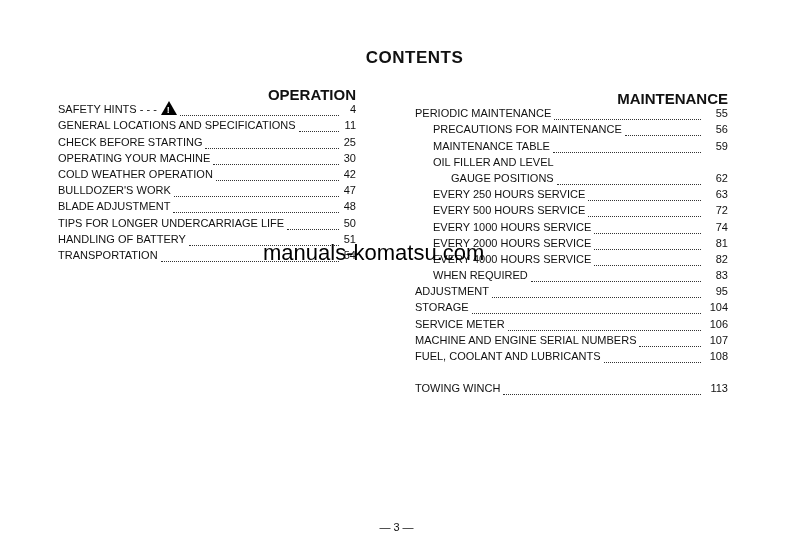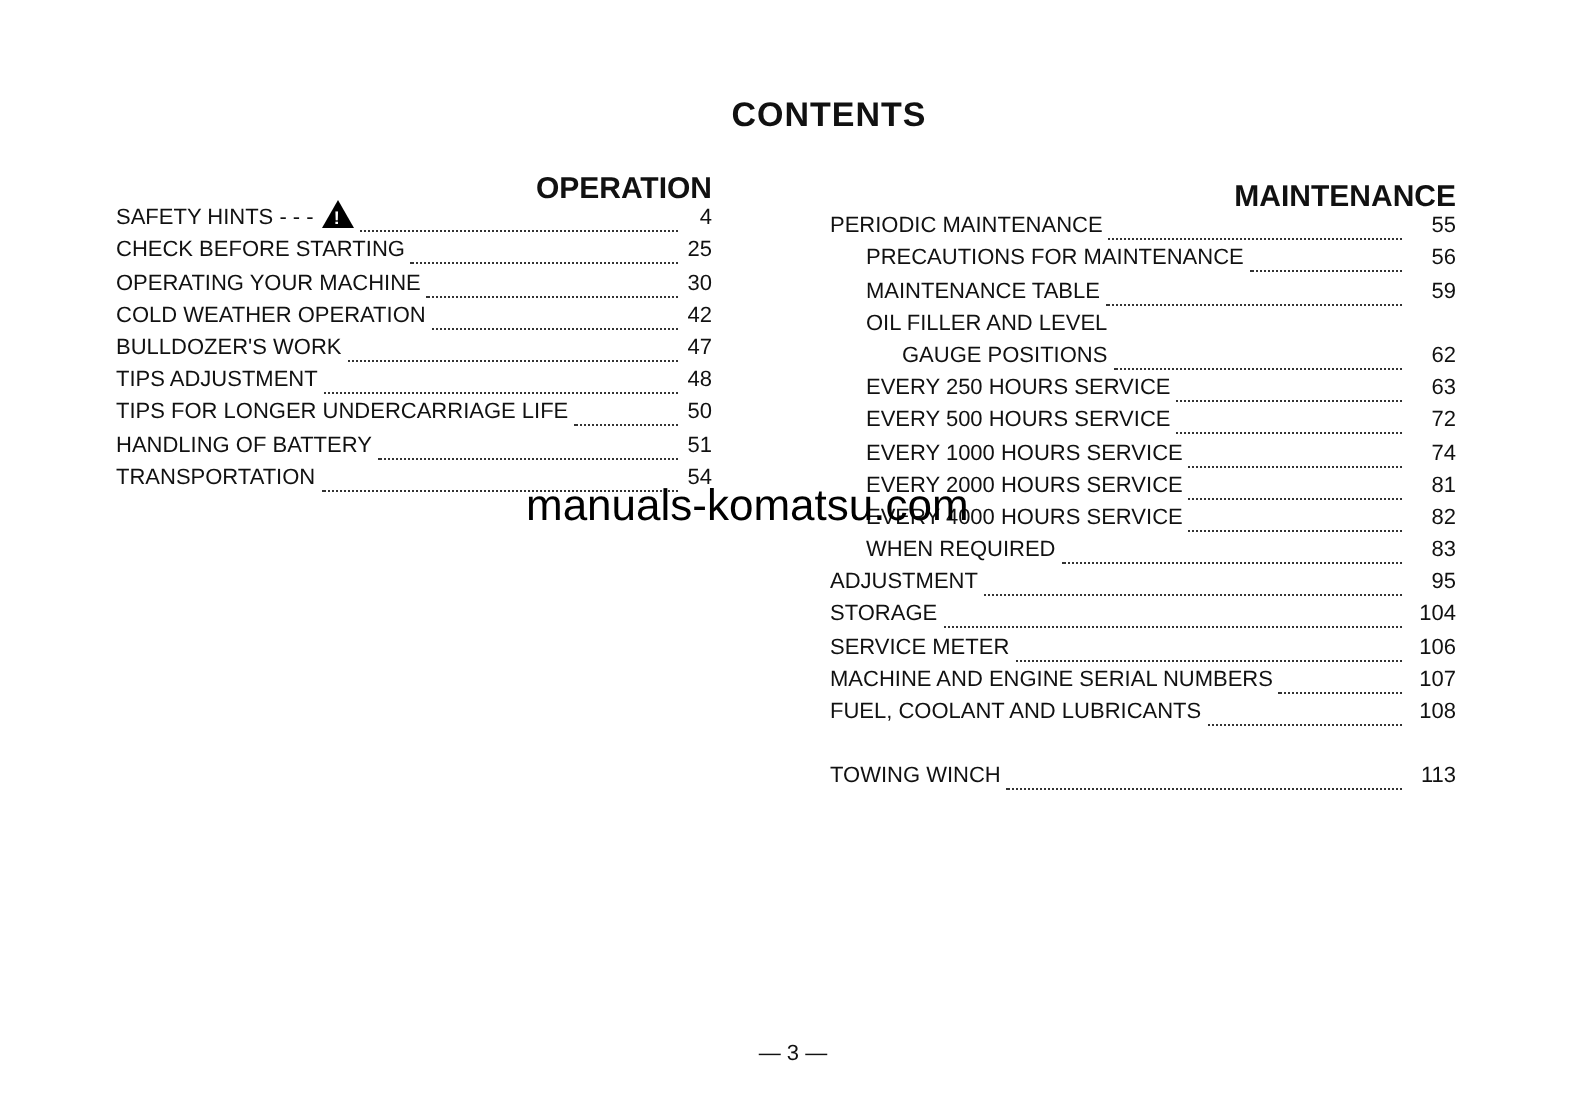--- a/index.html
+++ b/index.html
@@ -35,41 +35,46 @@
 <div class="title">CONTENTS</div>
 
 <div class="col col-left">
   <div class="sec-head">OPERATION</div>
   <div class="row">
     <span class="lbl"><span>SAFETY HINTS - - -</span><span class="warn"></span></span>
     <span class="dots"></span>
     <span class="pg">4</span>
   </div>
   <div class="row">
+      <span class="lbl">GENERAL LOCATIONS AND SPECIFICATIONS</span>
+      <span class="dots"></span>
+      <span class="pg">11</span>
+    </div>
+  <div class="row">
       <span class="lbl">CHECK BEFORE STARTING</span>
       <span class="dots"></span>
       <span class="pg">25</span>
     </div>
   <div class="row">
       <span class="lbl">OPERATING YOUR MACHINE</span>
       <span class="dots"></span>
       <span class="pg">30</span>
     </div>
   <div class="row">
       <span class="lbl">COLD WEATHER OPERATION</span>
       <span class="dots"></span>
       <span class="pg">42</span>
     </div>
   <div class="row">
       <span class="lbl">BULLDOZER'S WORK</span>
       <span class="dots"></span>
       <span class="pg">47</span>
     </div>
   <div class="row">
-      <span class="lbl">TIPS ADJUSTMENT</span>
+      <span class="lbl">BLADE ADJUSTMENT</span>
       <span class="dots"></span>
       <span class="pg">48</span>
     </div>
   <div class="row">
       <span class="lbl">TIPS FOR LONGER UNDERCARRIAGE LIFE</span>
       <span class="dots"></span>
       <span class="pg">50</span>
     </div>
   <div class="row">
       <span class="lbl">HANDLING OF BATTERY</span>

